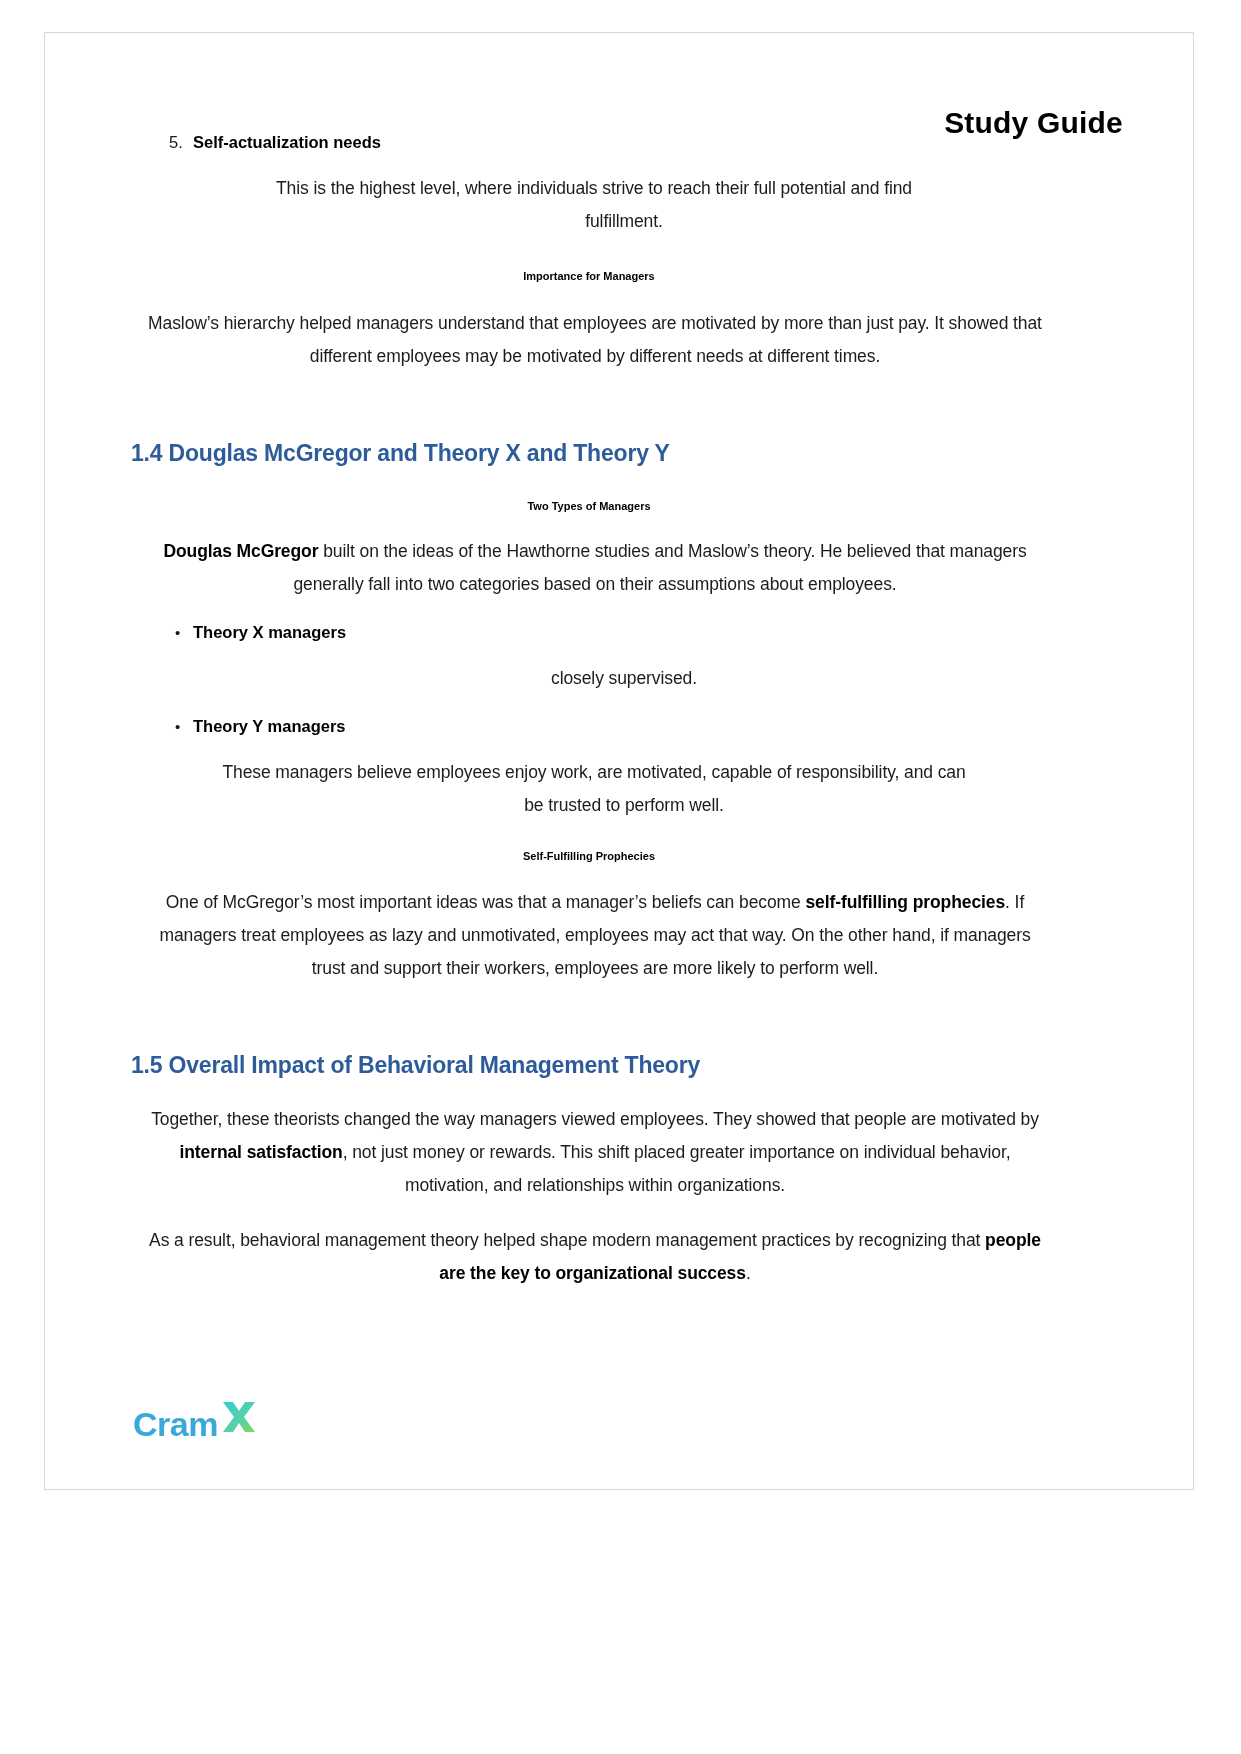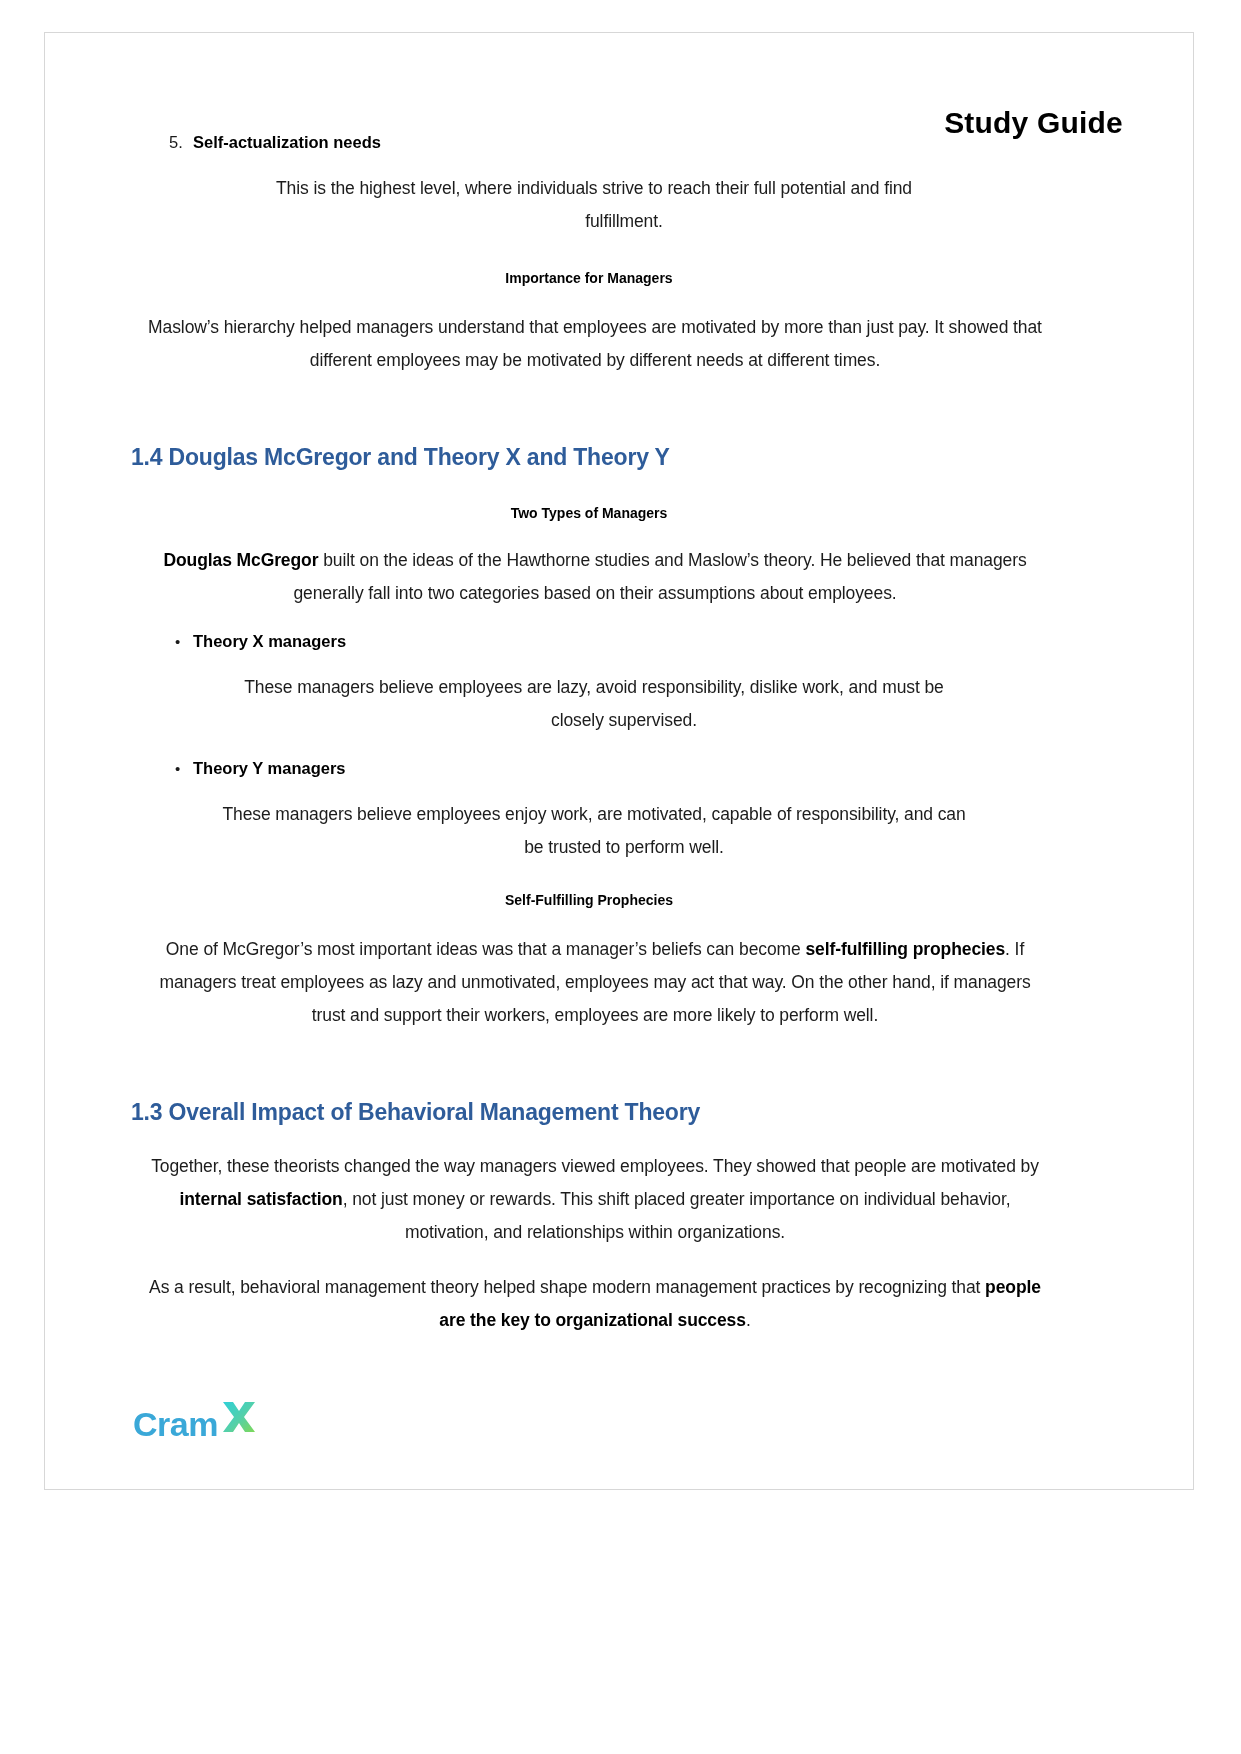--- a/index.html
+++ b/index.html
@@ -53,21 +53,21 @@
     width: 916px;
   }
 
   p, .lvl-item, .h3 {
     margin: 0;
     color: #1a1a1a;
     text-align: center;
   }
 
   .h3 {
-    font-size: 14px;
+    font-size: 11px;
     font-weight: bold;
     line-height: 1.5;
     margin: 30px 0 0 0;
     color: #000;
   }
 
   .para {
     font-size: 17.5px;
     line-height: 33px;
     margin: 22px 0 0 12px;
@@ -195,41 +195,40 @@
       <p class="para tight">
         <b>Douglas McGregor</b><span> built on the ideas of the Hawthorne studies and Maslow’s theory. He believed that managers generally fall into two categories based on their assumptions about employees.</span>
       </p>
 
       <div class="list-row" style="margin-top:22px">
         <span class="marker bullet">•</span>
         <span class="label">Theory X managers</span>
       </div>
 
       <p class="indent-para">
-        <span>These managers believe employees are lazy, avoid responsibility, dislike work, and must be</span>
         <span class="cont">closely supervised.</span>
       </p>
 
       <div class="list-row" style="margin-top:22px">
         <span class="marker bullet">•</span>
         <span class="label">Theory Y managers</span>
       </div>
 
       <p class="indent-para">
         <span>These managers believe employees enjoy work, are motivated, capable of responsibility, and can</span>
         <span class="cont">be trusted to perform well.</span>
       </p>
 
       <div class="h3" style="margin-top:26px">Self-Fulfilling Prophecies</div>
 
       <p class="para">
         <span>One of McGregor’s most important ideas was that a manager’s beliefs can become </span><b>self-fulfilling prophecies</b><span>. If managers treat employees as lazy and unmotivated, employees may act that way. On the other hand, if managers trust and support their workers, employees are more likely to perform well.</span>
       </p>
 
-      <div class="h2" style="color:#2e5c9a">1.3 Overall Impact of Behavioral Management Theory</div>
+      <div class="h2" style="color:#2e5c9a">1.5 Overall Impact of Behavioral Management Theory</div>
 
       <p class="para">
         <span>Together, these theorists changed the way managers viewed employees. They showed that people are motivated by </span><b>internal satisfaction</b><span>, not just money or rewards. This shift placed greater importance on individual behavior, motivation, and relationships within organizations.</span>
       </p>
 
       <p class="para">
         <span>As a result, behavioral management theory helped shape modern management practices by recognizing that </span><b>people are the key to organizational success</b><span>.</span>
       </p>
 
     </div>

